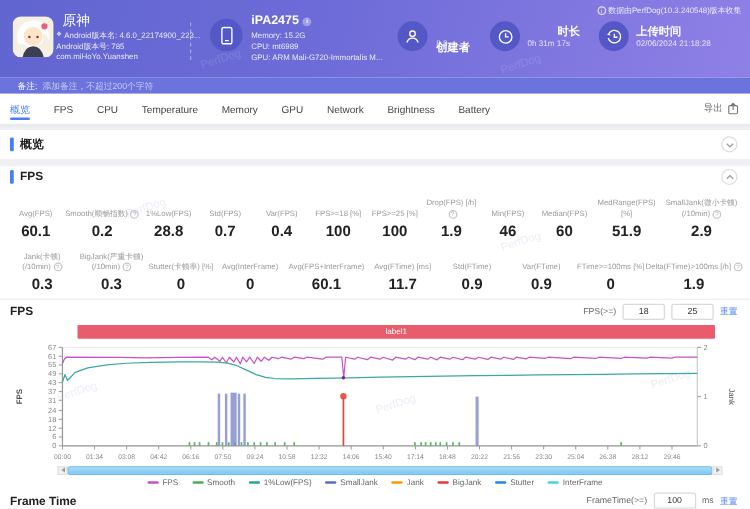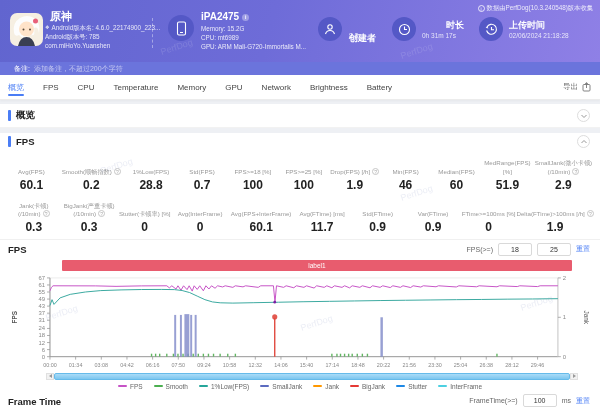--- a/index.html
+++ b/index.html
@@ -5,21 +5,21 @@
   * { margin:0; padding:0; box-sizing:border-box; }
   html,body { width:600px; height:407px; overflow:hidden; background:#eef0f4;
     font-family:"Liberation Sans","DejaVu Sans",sans-serif; }
   .wm { position:absolute; transform:rotate(-18deg); font-size:9px; color:rgba(130,140,190,.16); pointer-events:none; z-index:5; }
   .wm.light { color:rgba(255,255,255,.13); }
 
   
   .header { position:relative; width:600px; height:62px;
     background:linear-gradient(105deg,#6165cf 0%,#6e6cd8 45%,#8f80e6 100%); color:#fff; }
   .app-icon { position:absolute; left:10px; top:13px; width:33px; height:33px; border-radius:7px; overflow:hidden; }
-  .app-name { position:absolute; left:50px; top:9px; font-size:11px; font-weight:bold; }
+  .app-name { position:absolute; left:50px; top:9px; font-size:11px; font-weight:normal; }
   .app-line { position:absolute; left:45px; font-size:6.3px; color:rgba(255,255,255,.85); white-space:nowrap; }
   .l1 { top:24px; } .l2 { top:32.5px; } .l3 { top:42px; left:45px; }
   .diamond { font-size:5px; margin-right:2px; position:relative; top:-1px; }
   .vdivider { position:absolute; left:152px; top:18px; height:30px; border-left:1px dashed rgba(255,255,255,.4); }
 
   .hcircle { position:absolute; border-radius:50%; background:#5458c6; display:flex; align-items:center; justify-content:center; }
   .dev-circle { left:168px; top:15px; width:26px; height:26px; }
   .device-name { position:absolute; left:201px; top:11px; font-size:10px; font-weight:bold; }
   .info-dot { display:inline-block; width:7px; height:7px; border-radius:50%; background:rgba(255,255,255,.35);
     color:#fff; font-size:5px; line-height:7px; text-align:center; margin-left:3px; vertical-align:1px; font-style:normal; }
@@ -235,20 +235,24 @@
         <div class="stat-label">Smooth(顺畅指数)<span class="qmark">?</span></div>
         <div class="stat-value">0.2</div>
       </div>
       <div class="stat">
         <div class="stat-label">1%Low(FPS)</div>
         <div class="stat-value">28.8</div>
       </div>
       <div class="stat">
         <div class="stat-label">Std(FPS)</div>
         <div class="stat-value">0.7</div>
+      </div>
+      <div class="stat">
+        <div class="stat-label">Var(FPS)</div>
+        <div class="stat-value">0.4</div>
       </div>
       <div class="stat">
         <div class="stat-label">FPS&gt;=18 [%]</div>
         <div class="stat-value">100</div>
       </div>
       <div class="stat">
         <div class="stat-label">FPS&gt;=25 [%]</div>
         <div class="stat-value">100</div>
       </div>
       <div class="stat">

